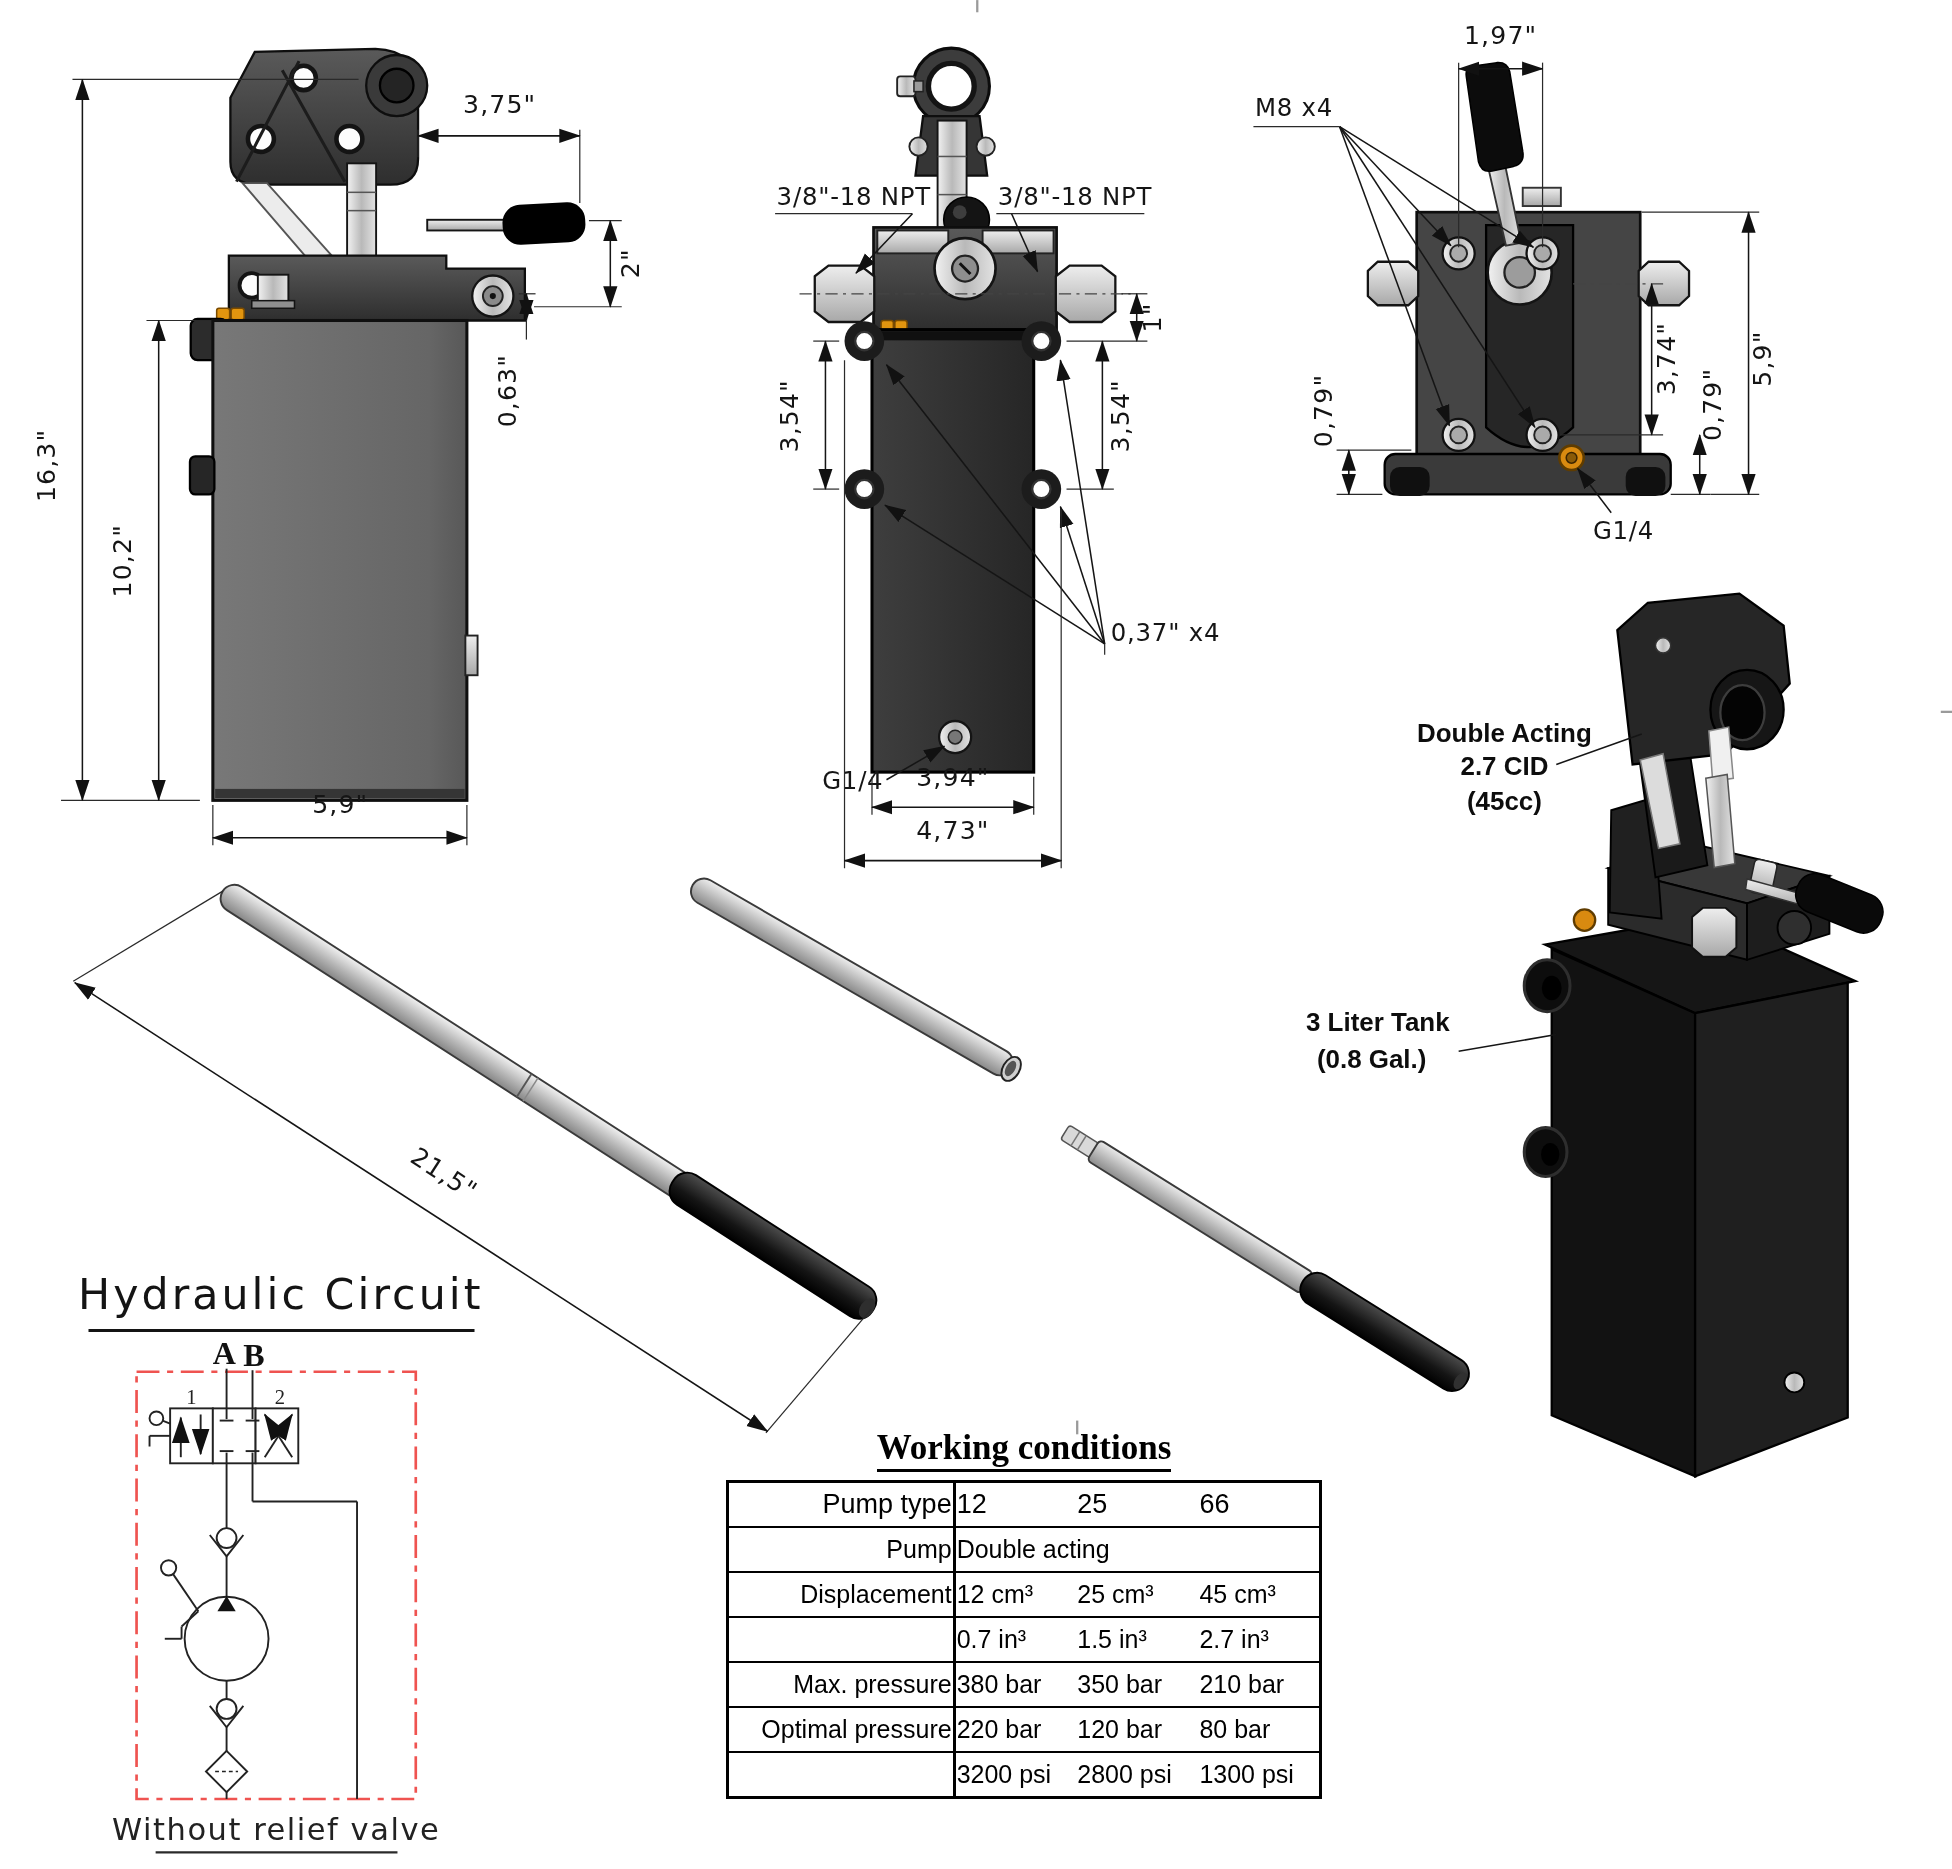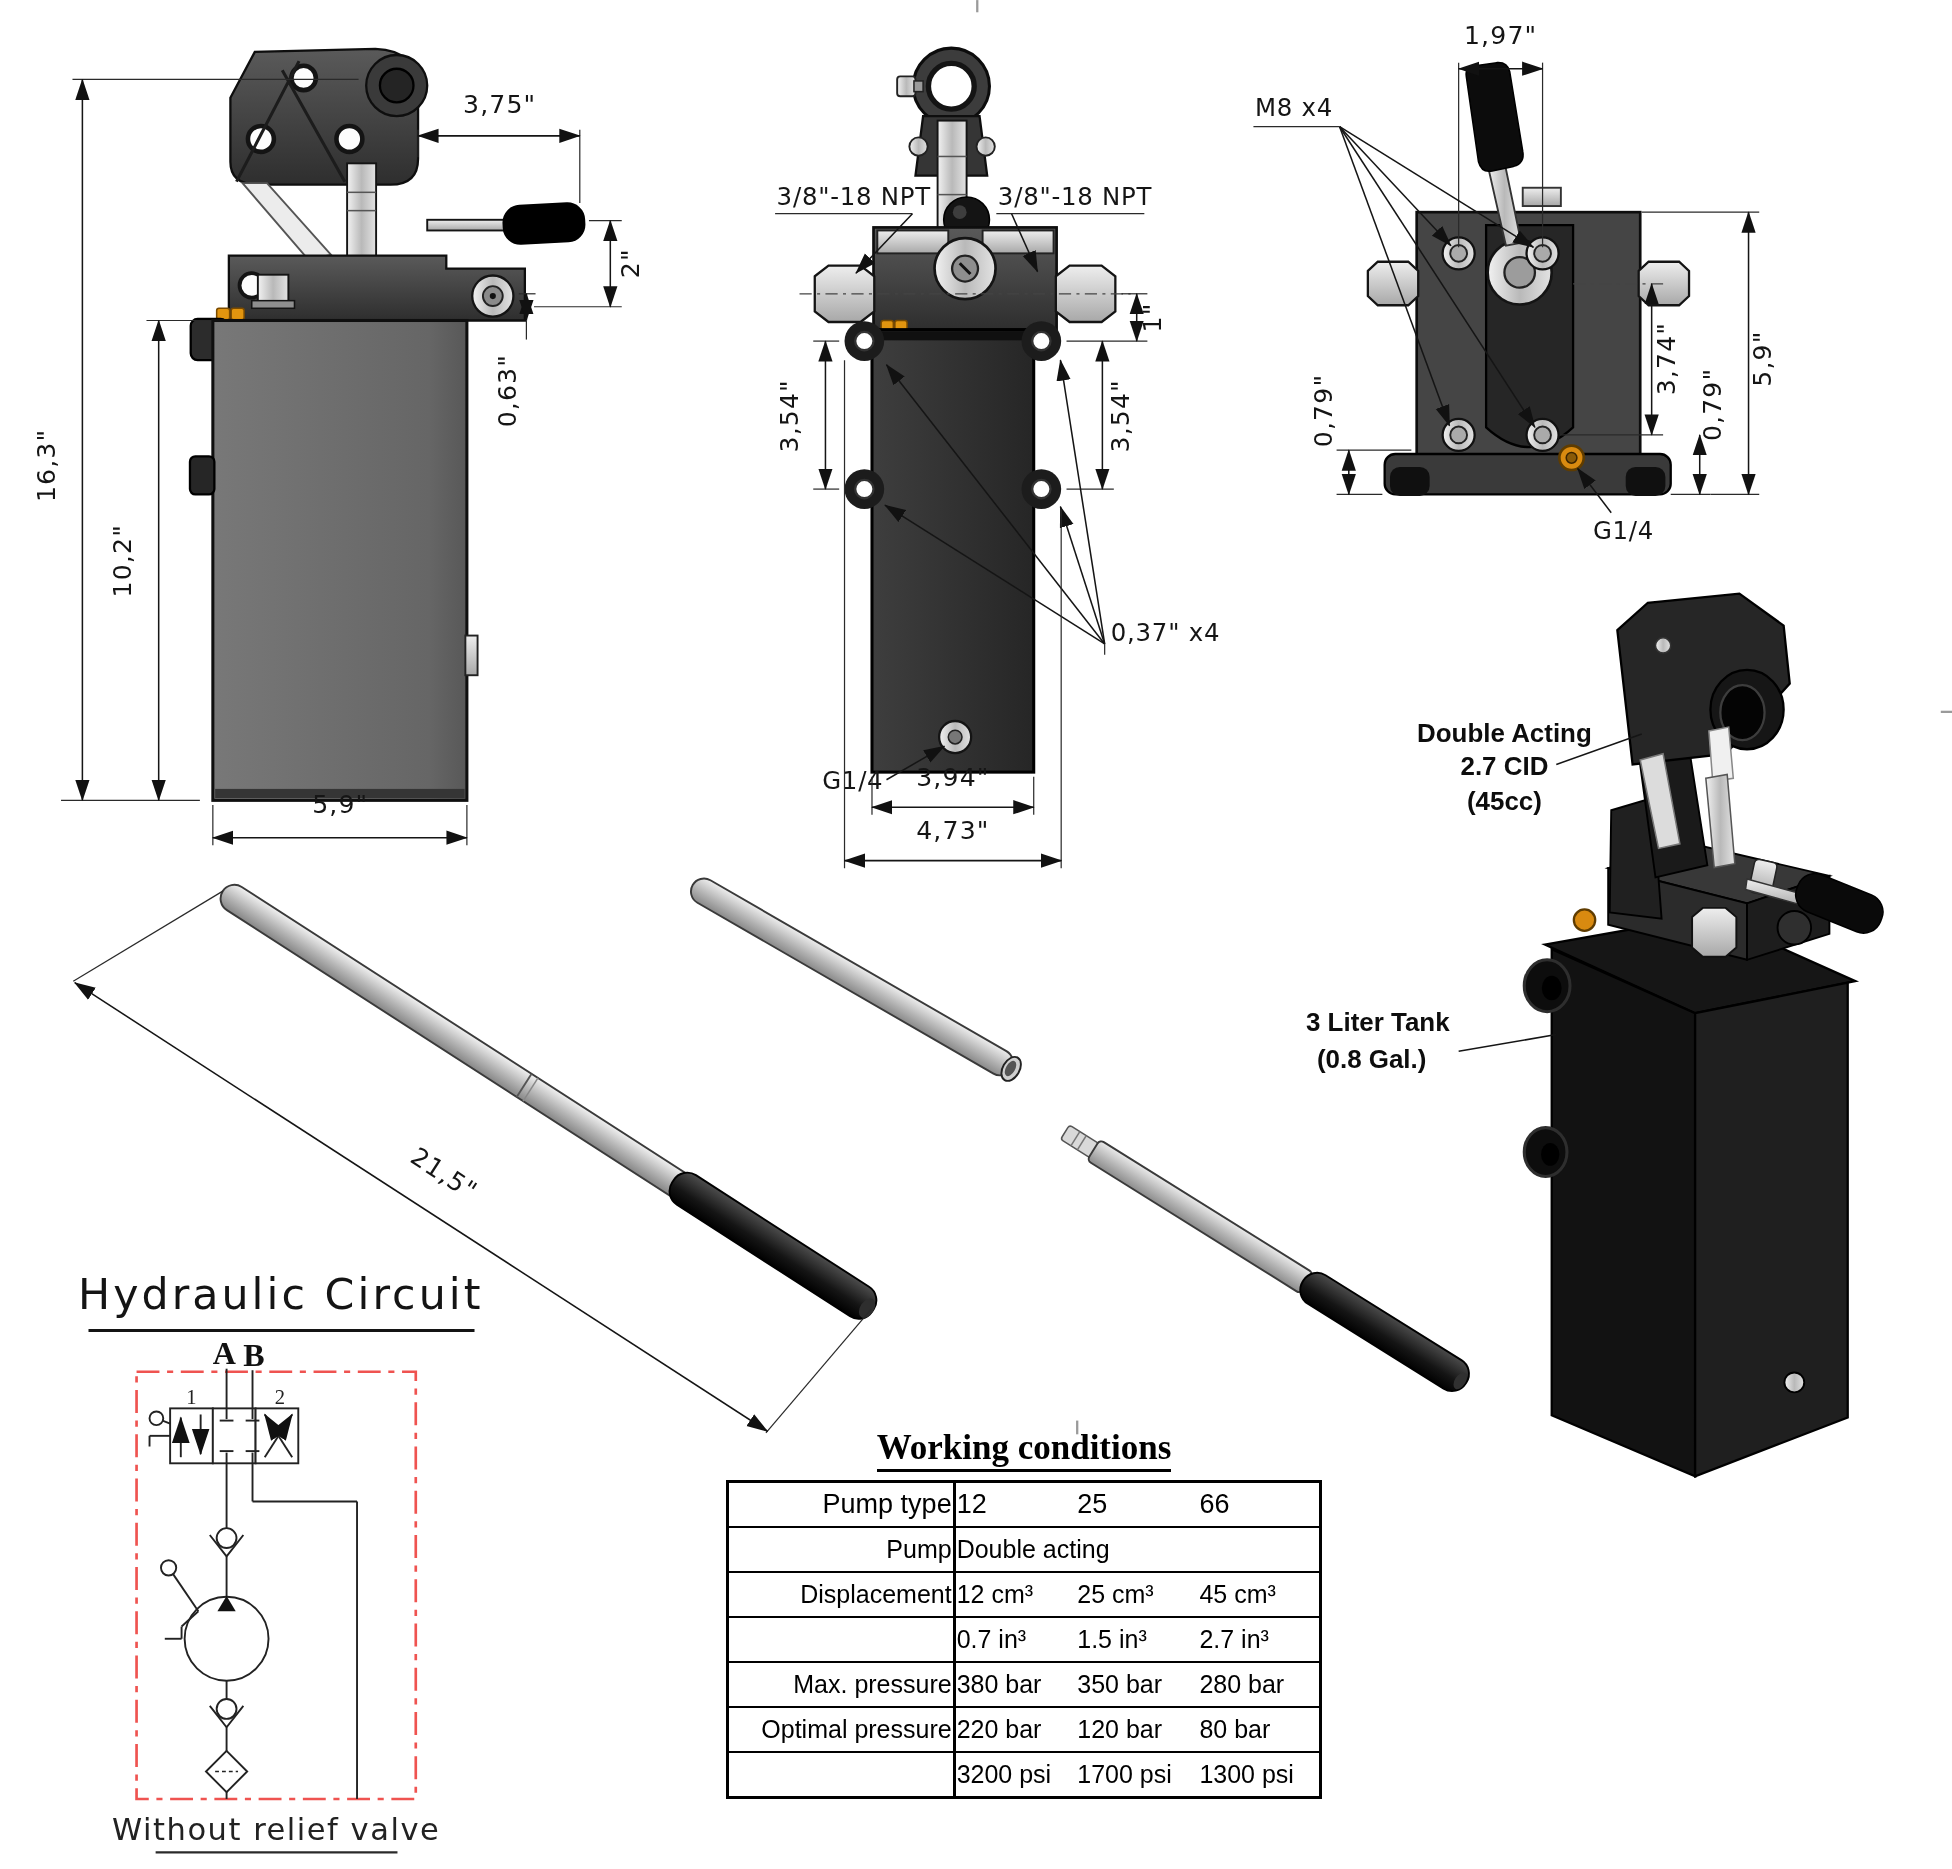--- a/index.html
+++ b/index.html
@@ -495,32 +495,32 @@
           <tr>
             <td class="lbl"></td>
             <td class="val">0.7 in³</td>
             <td class="val">1.5 in³</td>
             <td class="val">2.7 in³</td>
           </tr>
           <tr>
             <td class="lbl">Max. pressure</td>
             <td class="val">380 bar</td>
             <td class="val">350 bar</td>
-            <td class="val">280 bar</td>
+            <td class="val">210 bar</td>
           </tr>
           <tr>
             <td class="lbl">Optimal pressure</td>
             <td class="val">220 bar</td>
             <td class="val">120 bar</td>
             <td class="val">80 bar</td>
           </tr>
           <tr>
             <td class="lbl"></td>
             <td class="val">3200 psi</td>
-            <td class="val">1700 psi</td>
+            <td class="val">2800 psi</td>
             <td class="val">1300 psi</td>
           </tr>
         </tbody>
   </table>
 </div>
 
 </div>
 
 
 </body></html>

